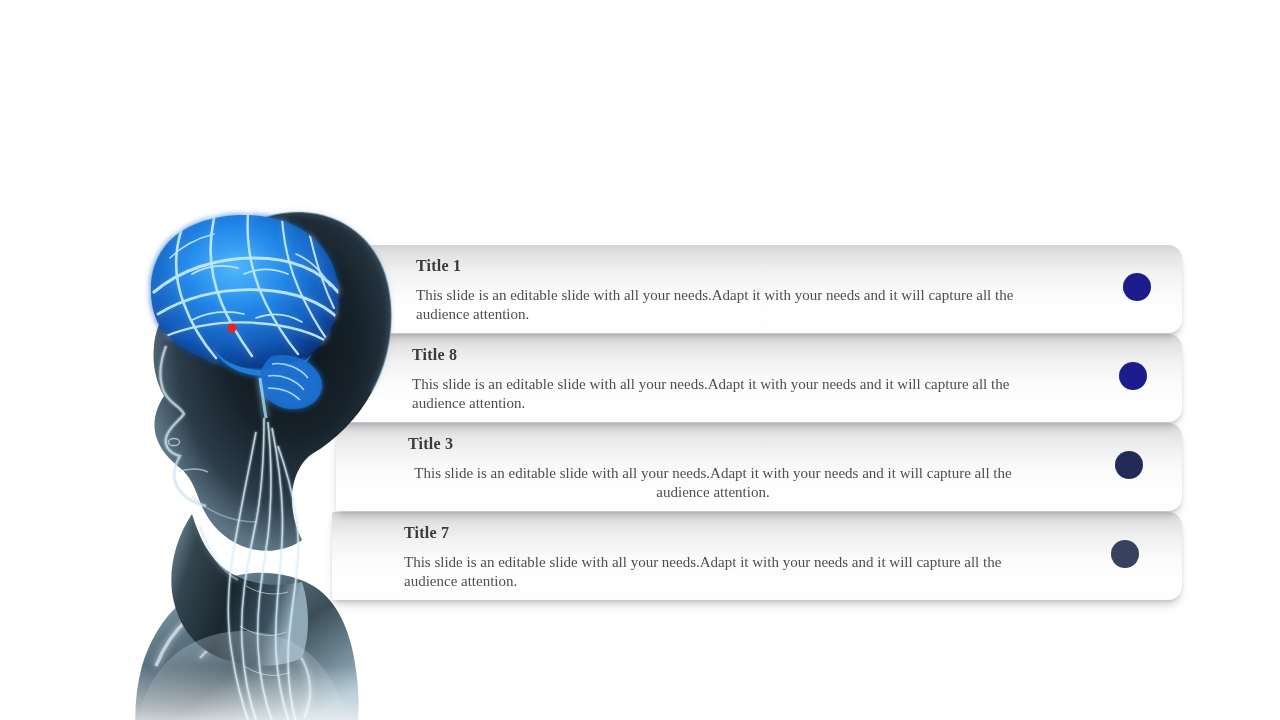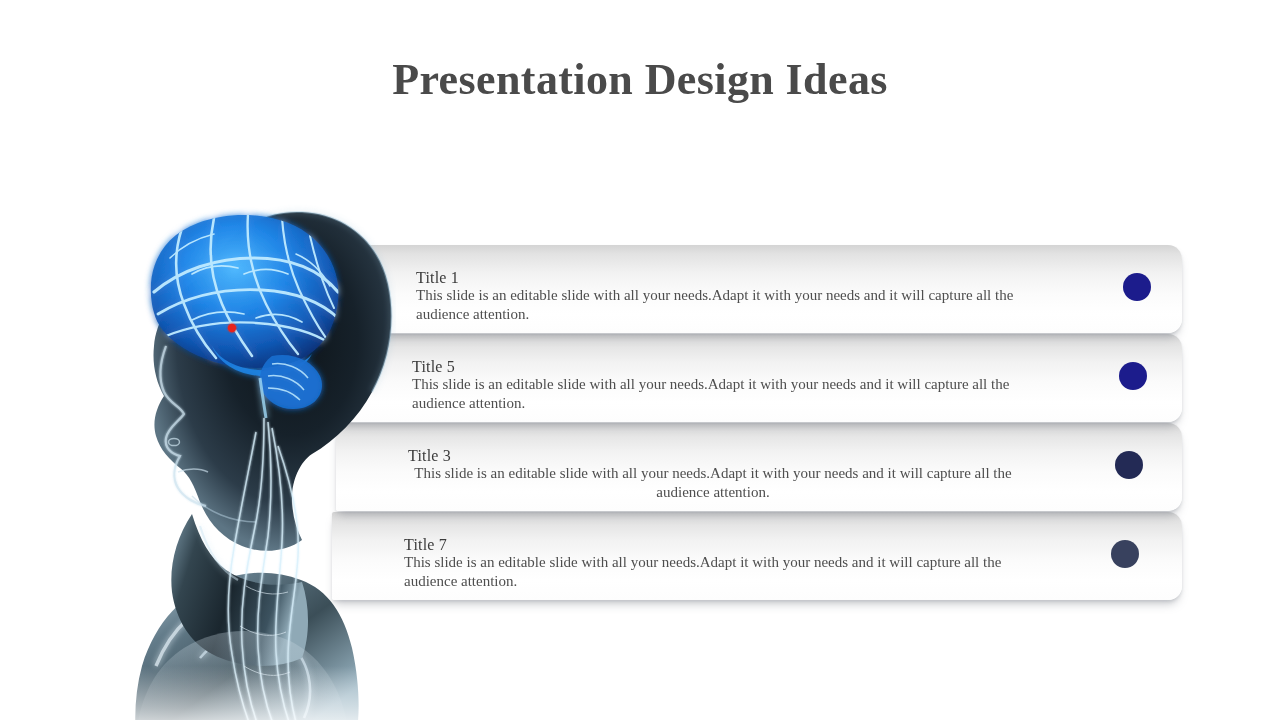--- a/index.html
+++ b/index.html
@@ -58,26 +58,25 @@
   .row-1 { left: 344px; top: 245px;  width: 838px; z-index: 4; }
   .row-2 { left: 340px; top: 334px;  width: 842px; z-index: 3; }
   .row-3 { left: 336px; top: 423px;  width: 846px; z-index: 2; text-align: center; }
   .row-4 { left: 332px; top: 512px;  width: 850px; z-index: 1; }
 
   .row-title {
     position: absolute;
     left: 72px;
     top: 12px;
     font-family: "Liberation Serif", "DejaVu Serif", serif;
-    font-weight: normal;
+    font-weight: bold;
     font-size: 16px;
     color: #3b3b3b;
     letter-spacing: 0.2px;
     white-space: nowrap;
-    margin-top: 12px;
   }
   .row-body {
     position: absolute;
     left: 72px;
     top: 41px;
     width: 610px;
     font-family: Liberation Serif, serif;
     font-size: 15px;
     line-height: 18.5px;
     color: #4e4e4e;
@@ -105,36 +104,35 @@
     z-index: 5;
     pointer-events: none;
   }
   #figure svg { display: block; width: 100%; height: 100%; }
 </style>
 </head>
 <body>
 
 <div id="slide">
 
-  <div id="slide-title">Presentation Design Ideas</div>
 
   <div class="row row-4">
     <div class="row-title">Title 7</div>
     <div class="row-body">This slide is an editable slide with all your needs.Adapt it with your needs and it will capture all the audience attention.</div>
     <div class="row-dot" style="background: rgb(56, 65, 94);"></div>
   </div>
 
   <div class="row row-3">
     <div class="row-title">Title 3</div>
     <div class="row-body">This slide is an editable slide with all your needs.Adapt it with your needs and it will capture all the audience attention.</div>
     <div class="row-dot" style="background: rgb(35, 42, 85);"></div>
   </div>
 
   <div class="row row-2">
-    <div class="row-title">Title 5</div>
+    <div class="row-title">Title 8</div>
     <div class="row-body">This slide is an editable slide with all your needs.Adapt it with your needs and it will capture all the audience attention.</div>
     <div class="row-dot" style="background: rgb(28, 28, 140);"></div>
   </div>
 
   <div class="row row-1">
     <div class="row-title">Title 1</div>
     <div class="row-body">This slide is an editable slide with all your needs.Adapt it with your needs and it will capture all the audience attention.</div>
     <div class="row-dot" style="background: rgb(28, 28, 140);"></div>
   </div>
 

